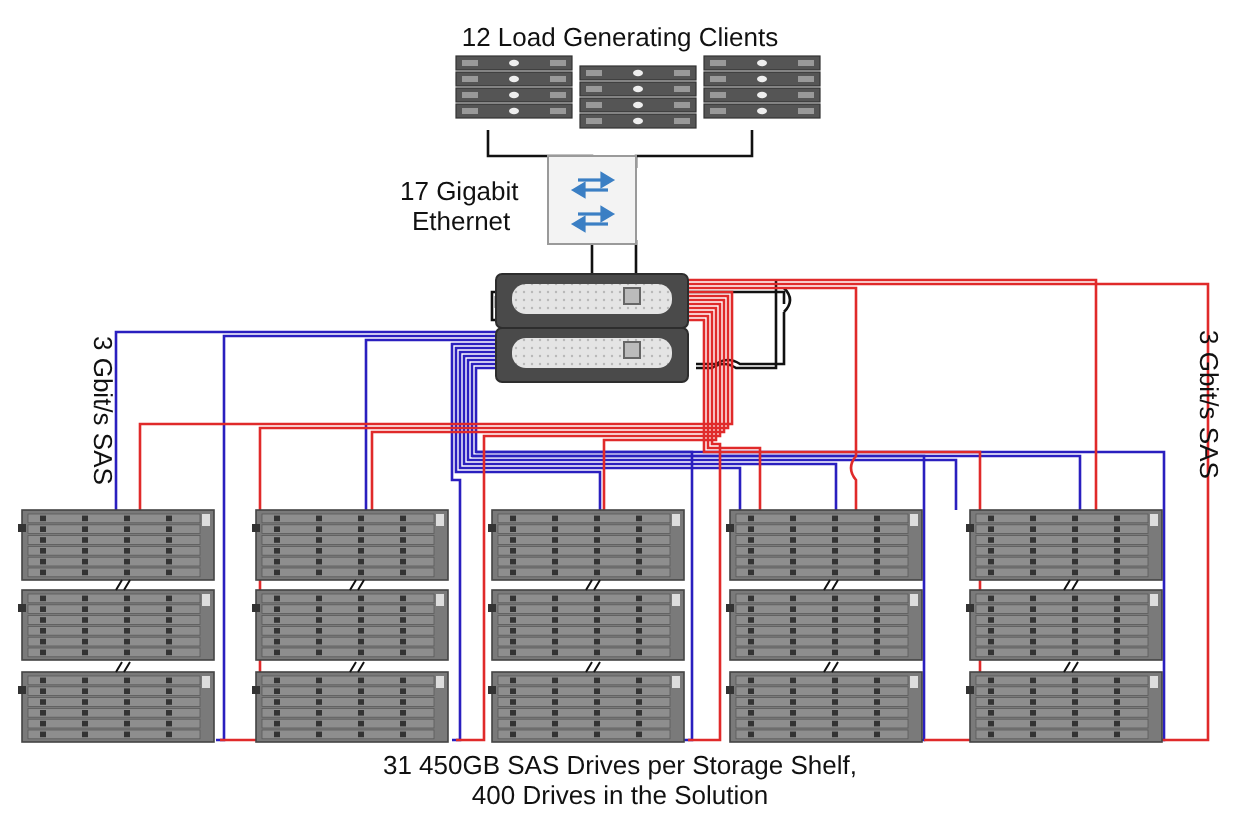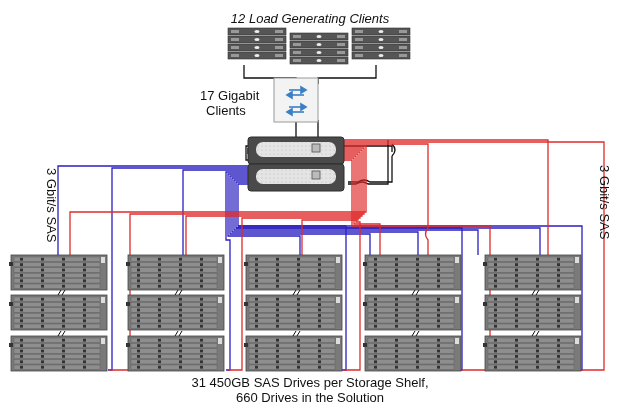--- a/index.html
+++ b/index.html
@@ -688,19 +688,19 @@
         <rect x="515" y="365.8" width="3" height="2.8" fill="#333"></rect>
         <rect x="536" y="365.8" width="3" height="2.8" fill="#333"></rect>
         <rect x="557" y="365.8" width="3" height="2.8" fill="#333"></rect>
         <rect x="483" y="343" width="4" height="4" fill="#333"></rect>
         <rect x="575" y="338" width="4" height="6" fill="#ddd"></rect>
       </g>
       <path d="M535 290 l-3 5 M539 290 l-3 5 M535 331 l-3 5 M539 331 l-3 5" stroke="#111" stroke-width="1" fill="none"></path>
     </g>
 </svg>
 
-<div class="label center" style="left:205px; top:11px; width:210px;font-style:italic;">12 Load Generating Clients</div>
+<div class="label center" style="left:205px; top:11px; width:210px;">12 Load Generating Clients</div>
 <div class="label" style="left:200px; top:88px;">17 Gigabit</div>
-<div class="label" style="left:206px; top:103px;">Clients</div>
+<div class="label" style="left:206px; top:103px;">Ethernet</div>
 <div class="label rot-cw" style="left:59px; top:168px;">3 Gbit/s SAS</div>
 <div class="label rot-cw" style="left:612px; top:165px;">3 Gbit/s SAS</div>
 <div class="label center" style="left:150px; top:375px; width:320px;">31 450GB SAS Drives per Storage Shelf,</div>
-<div class="label center" style="left:150px; top:390px; width:320px;">660 Drives in the Solution</div>
+<div class="label center" style="left:150px; top:390px; width:320px;">400 Drives in the Solution</div>
 
 </body></html>

